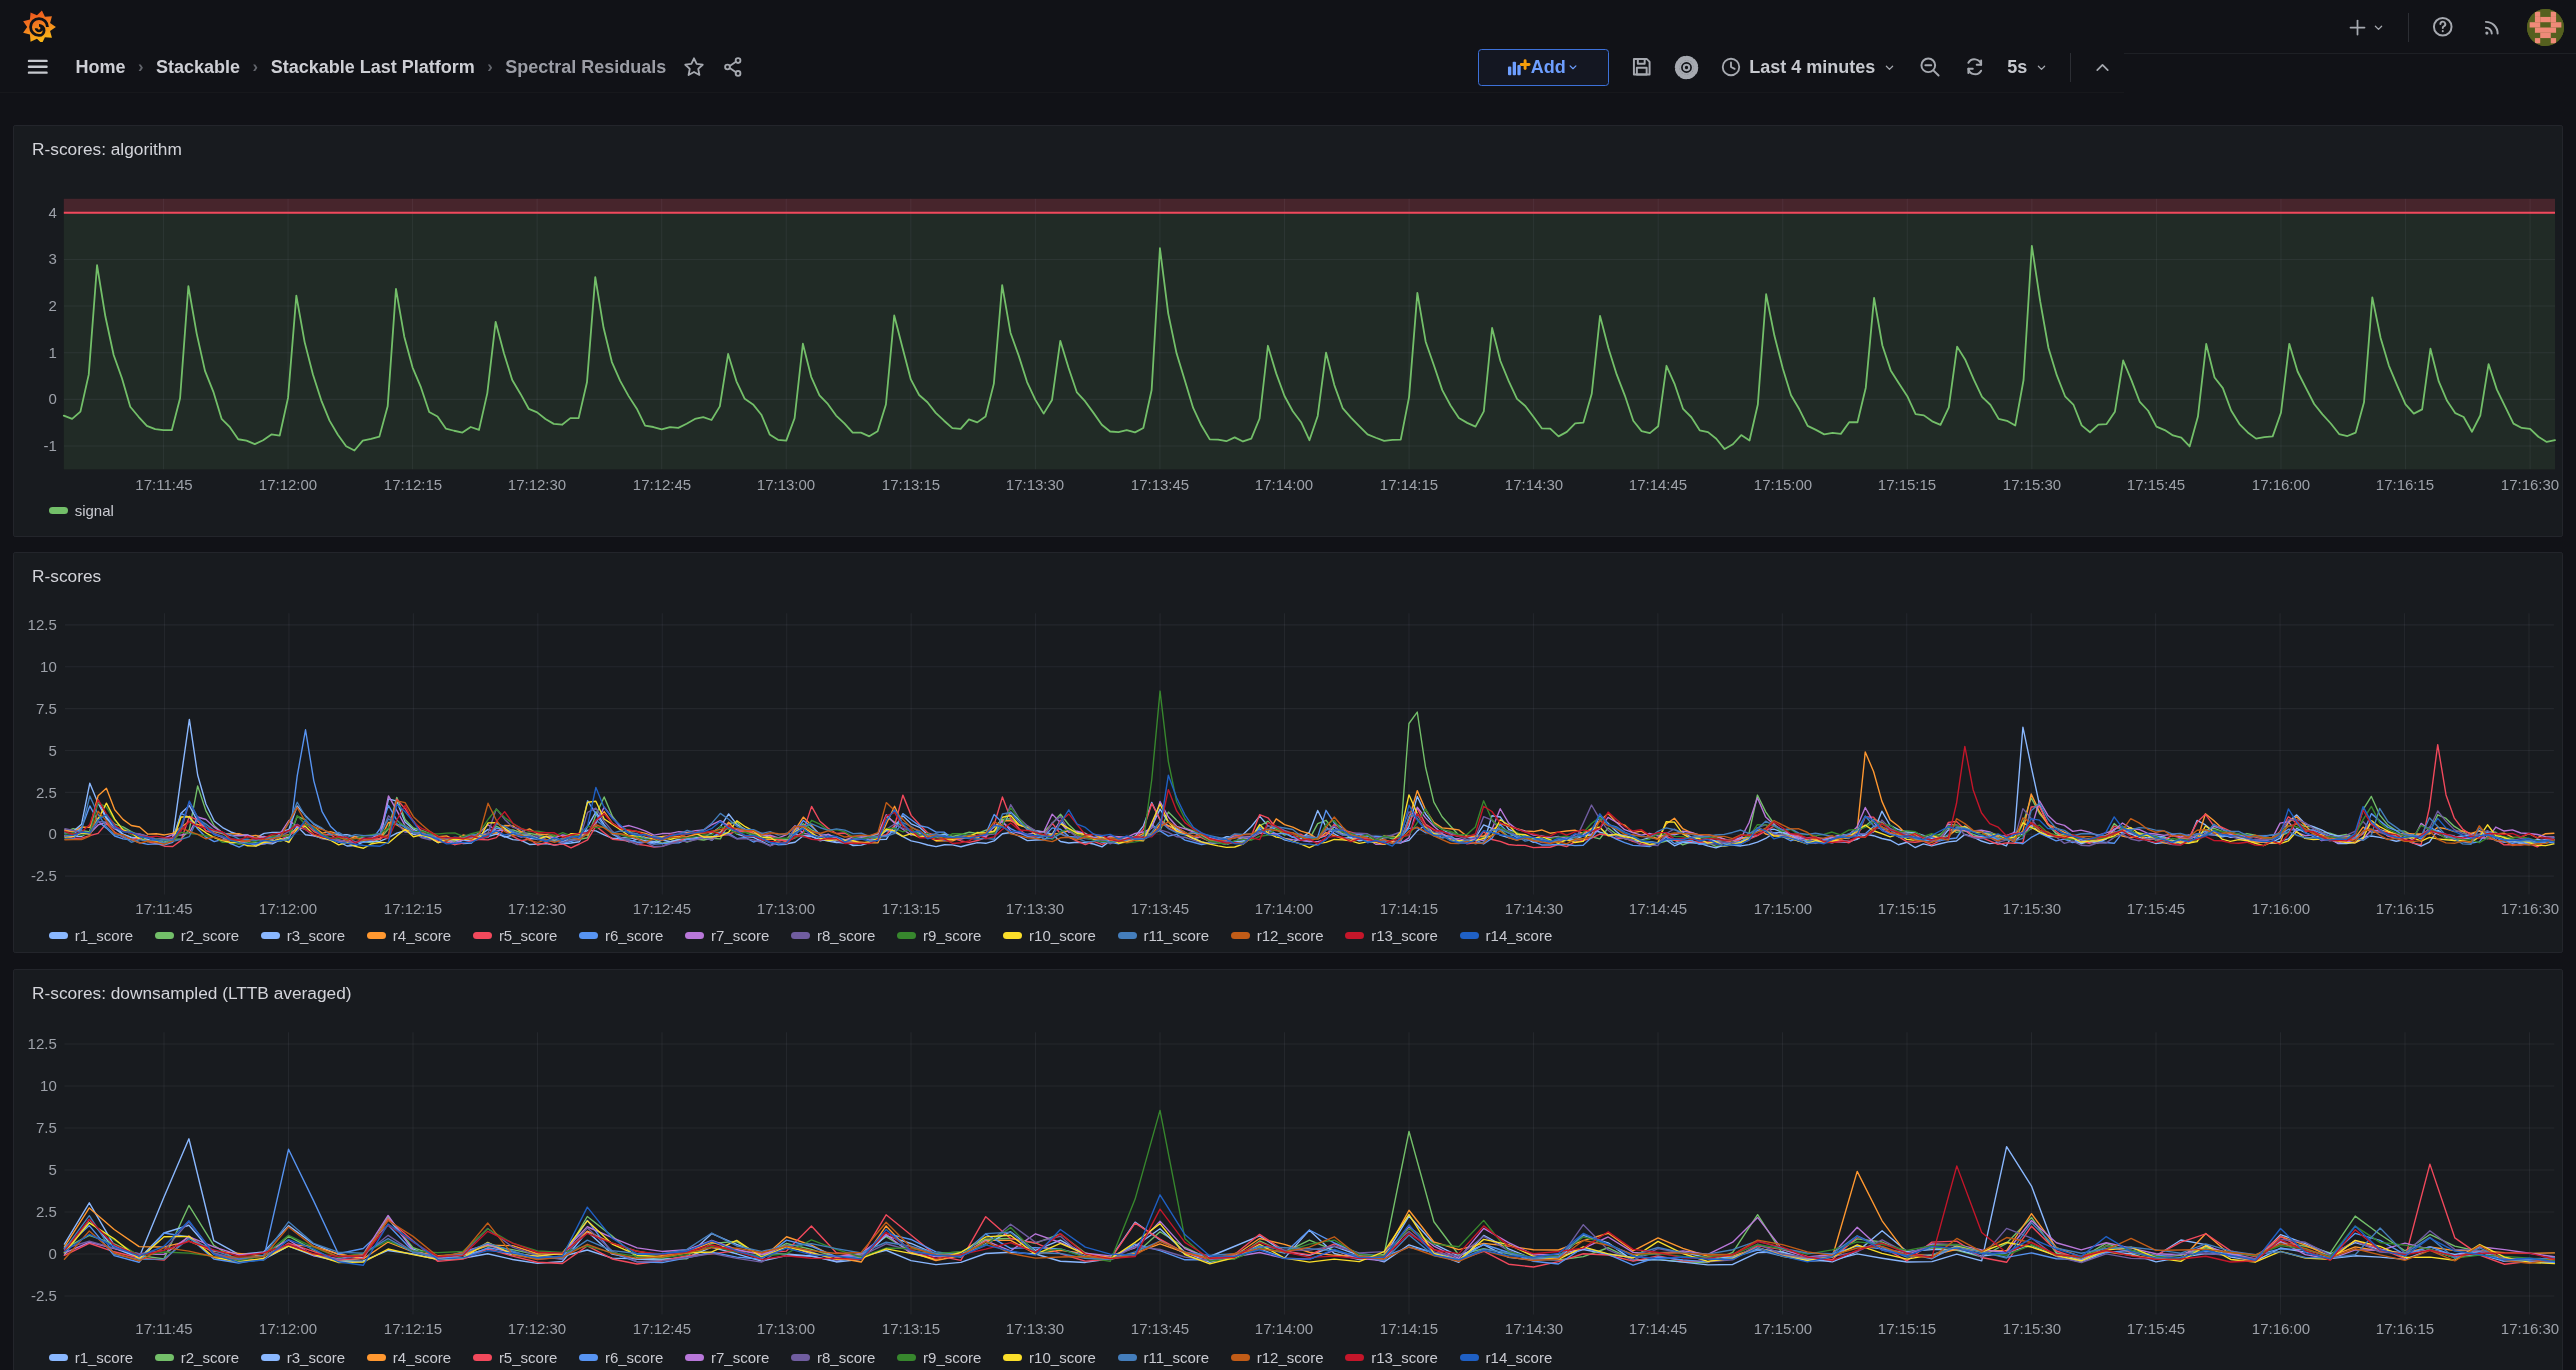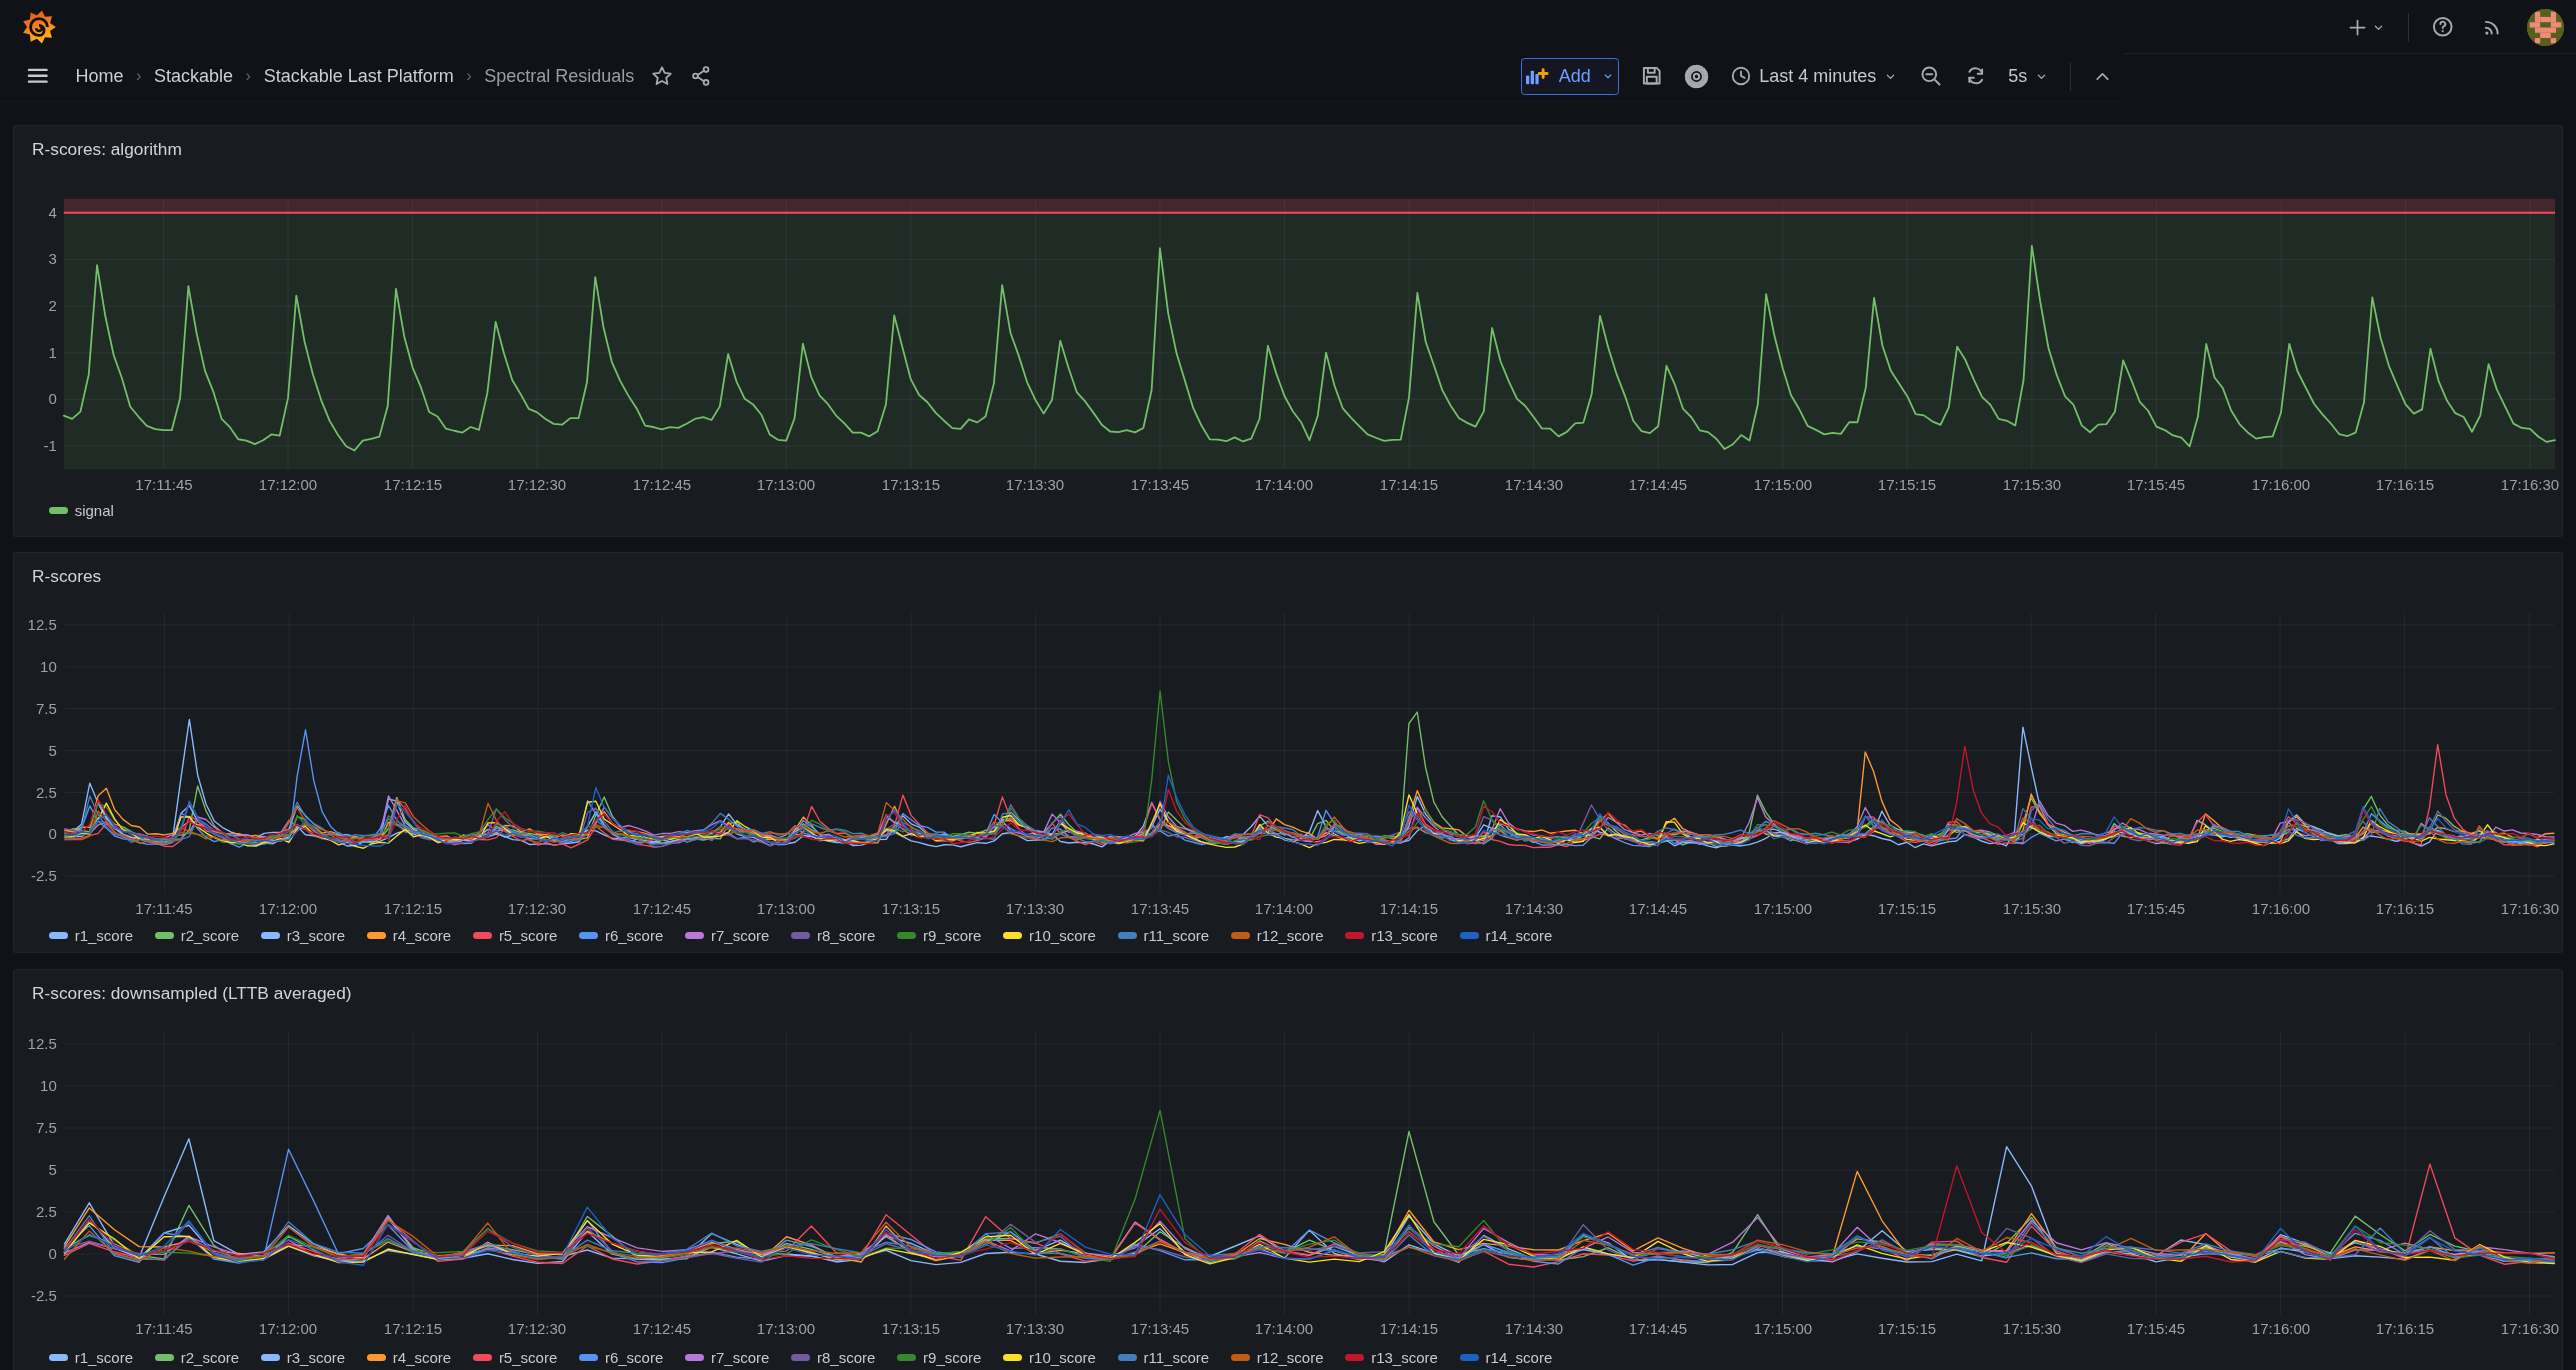--- a/index.html
+++ b/index.html
@@ -18,31 +18,31 @@
   #searchbox input { flex:1; background:transparent; border:none; outline:none;
     color:#9da1a9; font-size:18px; font-family:inherit; }
   #searchbox input::placeholder { color:#888c94; }
   .shortcut { display:flex; align-items:center; gap:7px; color:#7e828a; font-size:16.6px; }
   #nav-right { position:absolute; right:12.5px; top:0; height:54px; display:flex; align-items:center; gap:18px; }
   .navbtn { display:flex; align-items:center; gap:2.8px; cursor:pointer; padding:4.2px; }
   .vdiv { width:0.7px; height:29px; background:#2c2e34; }
   #avatar { width:37px; height:37px; border-radius:50%; overflow:hidden; background:#55601f; cursor:pointer; }
 
   
-  #toolbar { position:absolute; left:0; top:51px; width:2124px; height:51px; background:#111217;
-    display:flex; align-items:center; border-bottom:0.7px solid #17181c; }
+  #toolbar { position:absolute; left:0; top:42px; width:2124px; height:51px; background:#111217;
+    display:flex; align-items:center; border-bottom:0.7px solid #17181c;font-weight:bold; }
   #hamburger { margin-left:26px; cursor:pointer; }
   #breadcrumbs { display:flex; align-items:center; margin-left:26px; font-size:18px; gap:12.5px; }
   .crumb { color:#cdced4; cursor:pointer; }
   .crumb.current { color:#9b9da5; }
   .crumb-sep { color:#62656c; font-size:16.6px; }
   .bc-icon { margin-left:16.6px; cursor:pointer; }
   #toolbar-right { position:absolute; right:11px; display:flex; align-items:center; gap:21px; }
-  #add-btn { display:flex; align-items:center; gap:10px; border:1.4px solid #3D71D9; border-radius:3.5px;
-    padding:7px 3px; color:#6E9FFF; font-size:18px; cursor:pointer; background:rgba(61,113,217,0.06); }
+  #add-btn { display:flex; align-items:center; gap:0; border:1.4px solid #3D71D9; border-radius:3.5px;
+    padding:7px 28px; color:#6E9FFF; font-size:18px; cursor:pointer; background:rgba(61,113,217,0.06); }
   .tool-ic { cursor:pointer; display:flex; align-items:center; gap:7px; color:#c6c8ce; font-size:18px; }
 
   
   .panel { position:absolute; left:13px; width:2550px; background:#181b1f;
     border:0.7px solid #23252b; border-radius:2.1px; }
   #panel1 { top:125px; height:412px; }
   #panel2 { top:552px; height:401px; }
   #panel3 { top:969px; height:415px; }
   .panel h2 { position:absolute; left:18px; top:12.5px; font-size:17.3px; font-weight:500;
     color:#d3d4da; cursor:pointer; }

